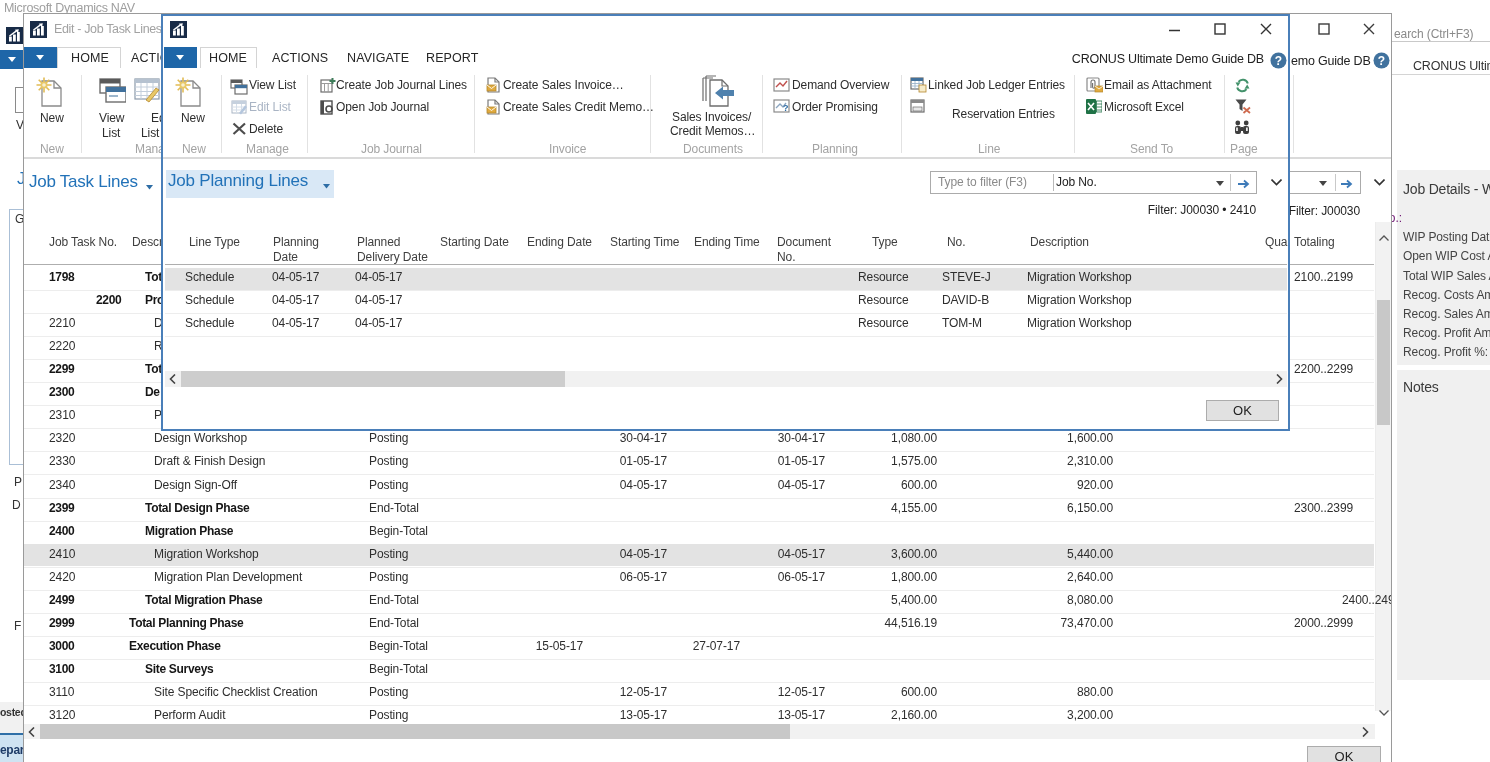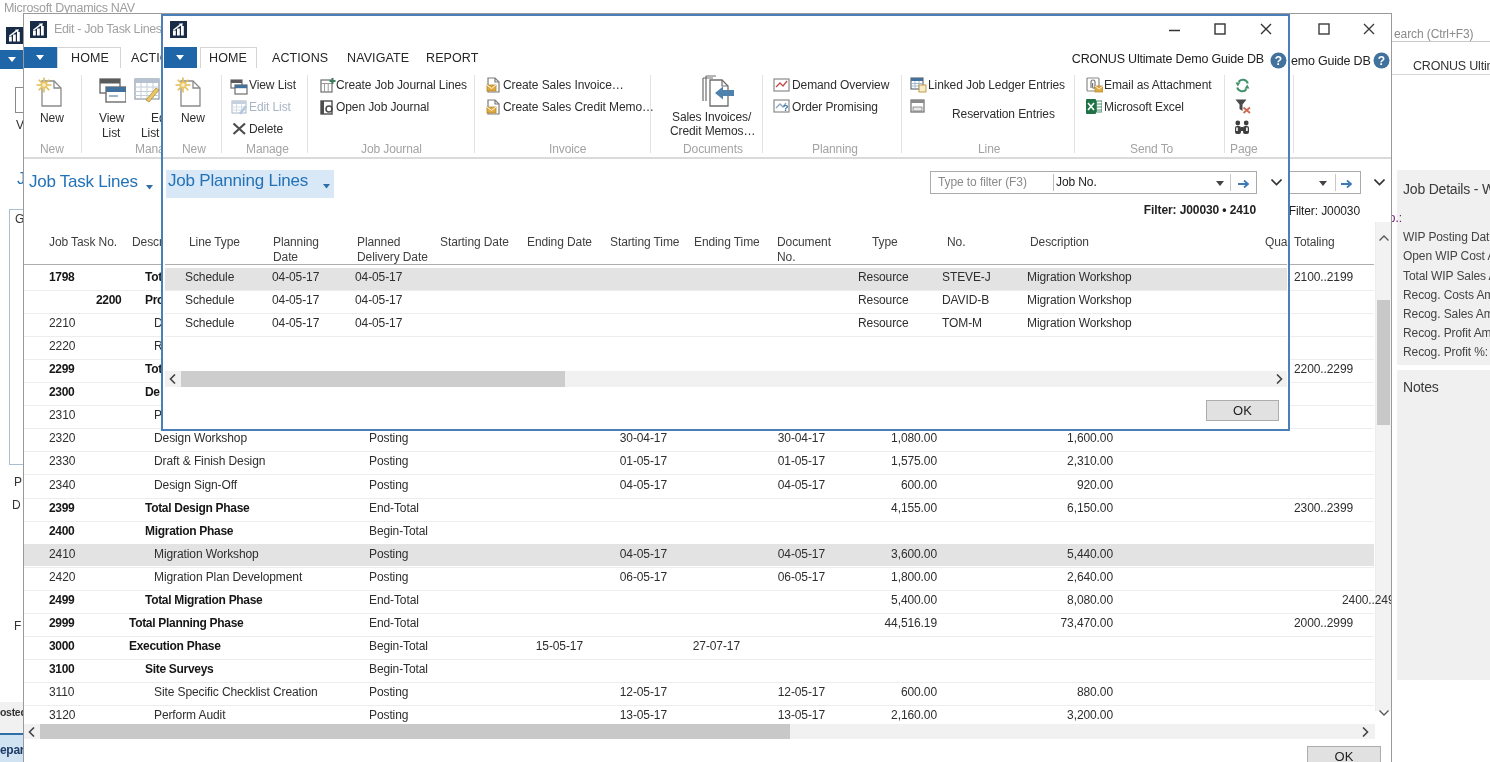--- a/index.html
+++ b/index.html
@@ -454,21 +454,21 @@
 <svg class="a" style="left:1053.0px;top:165.0px;" width="9" height="6" viewBox="0 0 9 6">
       <path d="M0 0 L8 0 L4 5 Z" fill="#444"></path>
     </svg>
 <div class="a" style="left:1067.0px;top:158.0px;width:1.0px;height:17.0px;background:#c9c9c9"></div>
 <svg class="a" style="left:1075.0px;top:163.0px;" width="13" height="10" viewBox="0 0 13 10">
       <path d="M0 5 L9 5 M6 1.5 L10 5 L6 8.5" stroke="#3d7ab8" stroke-width="1.8" fill="none"></path>
     </svg>
 <svg class="a" style="left:1108.0px;top:163.0px;" width="11" height="7" viewBox="0 0 11 7">
       <path d="M0.5 0.5 L5.5 5.5 L10.5 0.5" stroke="#333" stroke-width="1.6" fill="none"></path>
     </svg>
-<div class="rt r" style="left:963.0px;top:187.0px;width:130px;font-weight:bold;">Filter: J00030 • 2410</div>
+<div class="rt r" style="left:963.0px;top:187.0px;width:130px;">Filter: J00030 • 2410</div>
 <div class="hdr" style="left:26.0px;top:219.0px;">Line Type</div>
 <div class="hdr" style="left:110.0px;top:219.0px;">Planning</div>
 <div class="hdr" style="left:110.0px;top:234.0px;">Date</div>
 <div class="hdr" style="left:194.0px;top:219.0px;">Planned</div>
 <div class="hdr" style="left:194.0px;top:234.0px;">Delivery Date</div>
 <div class="hdr" style="left:277.0px;top:219.0px;">Starting Date</div>
 <div class="hdr" style="left:364.0px;top:219.0px;">Ending Date</div>
 <div class="hdr" style="left:447.0px;top:219.0px;">Starting Time</div>
 <div class="hdr" style="left:531.0px;top:219.0px;">Ending Time</div>
 <div class="hdr" style="left:614.0px;top:219.0px;">Document</div>

